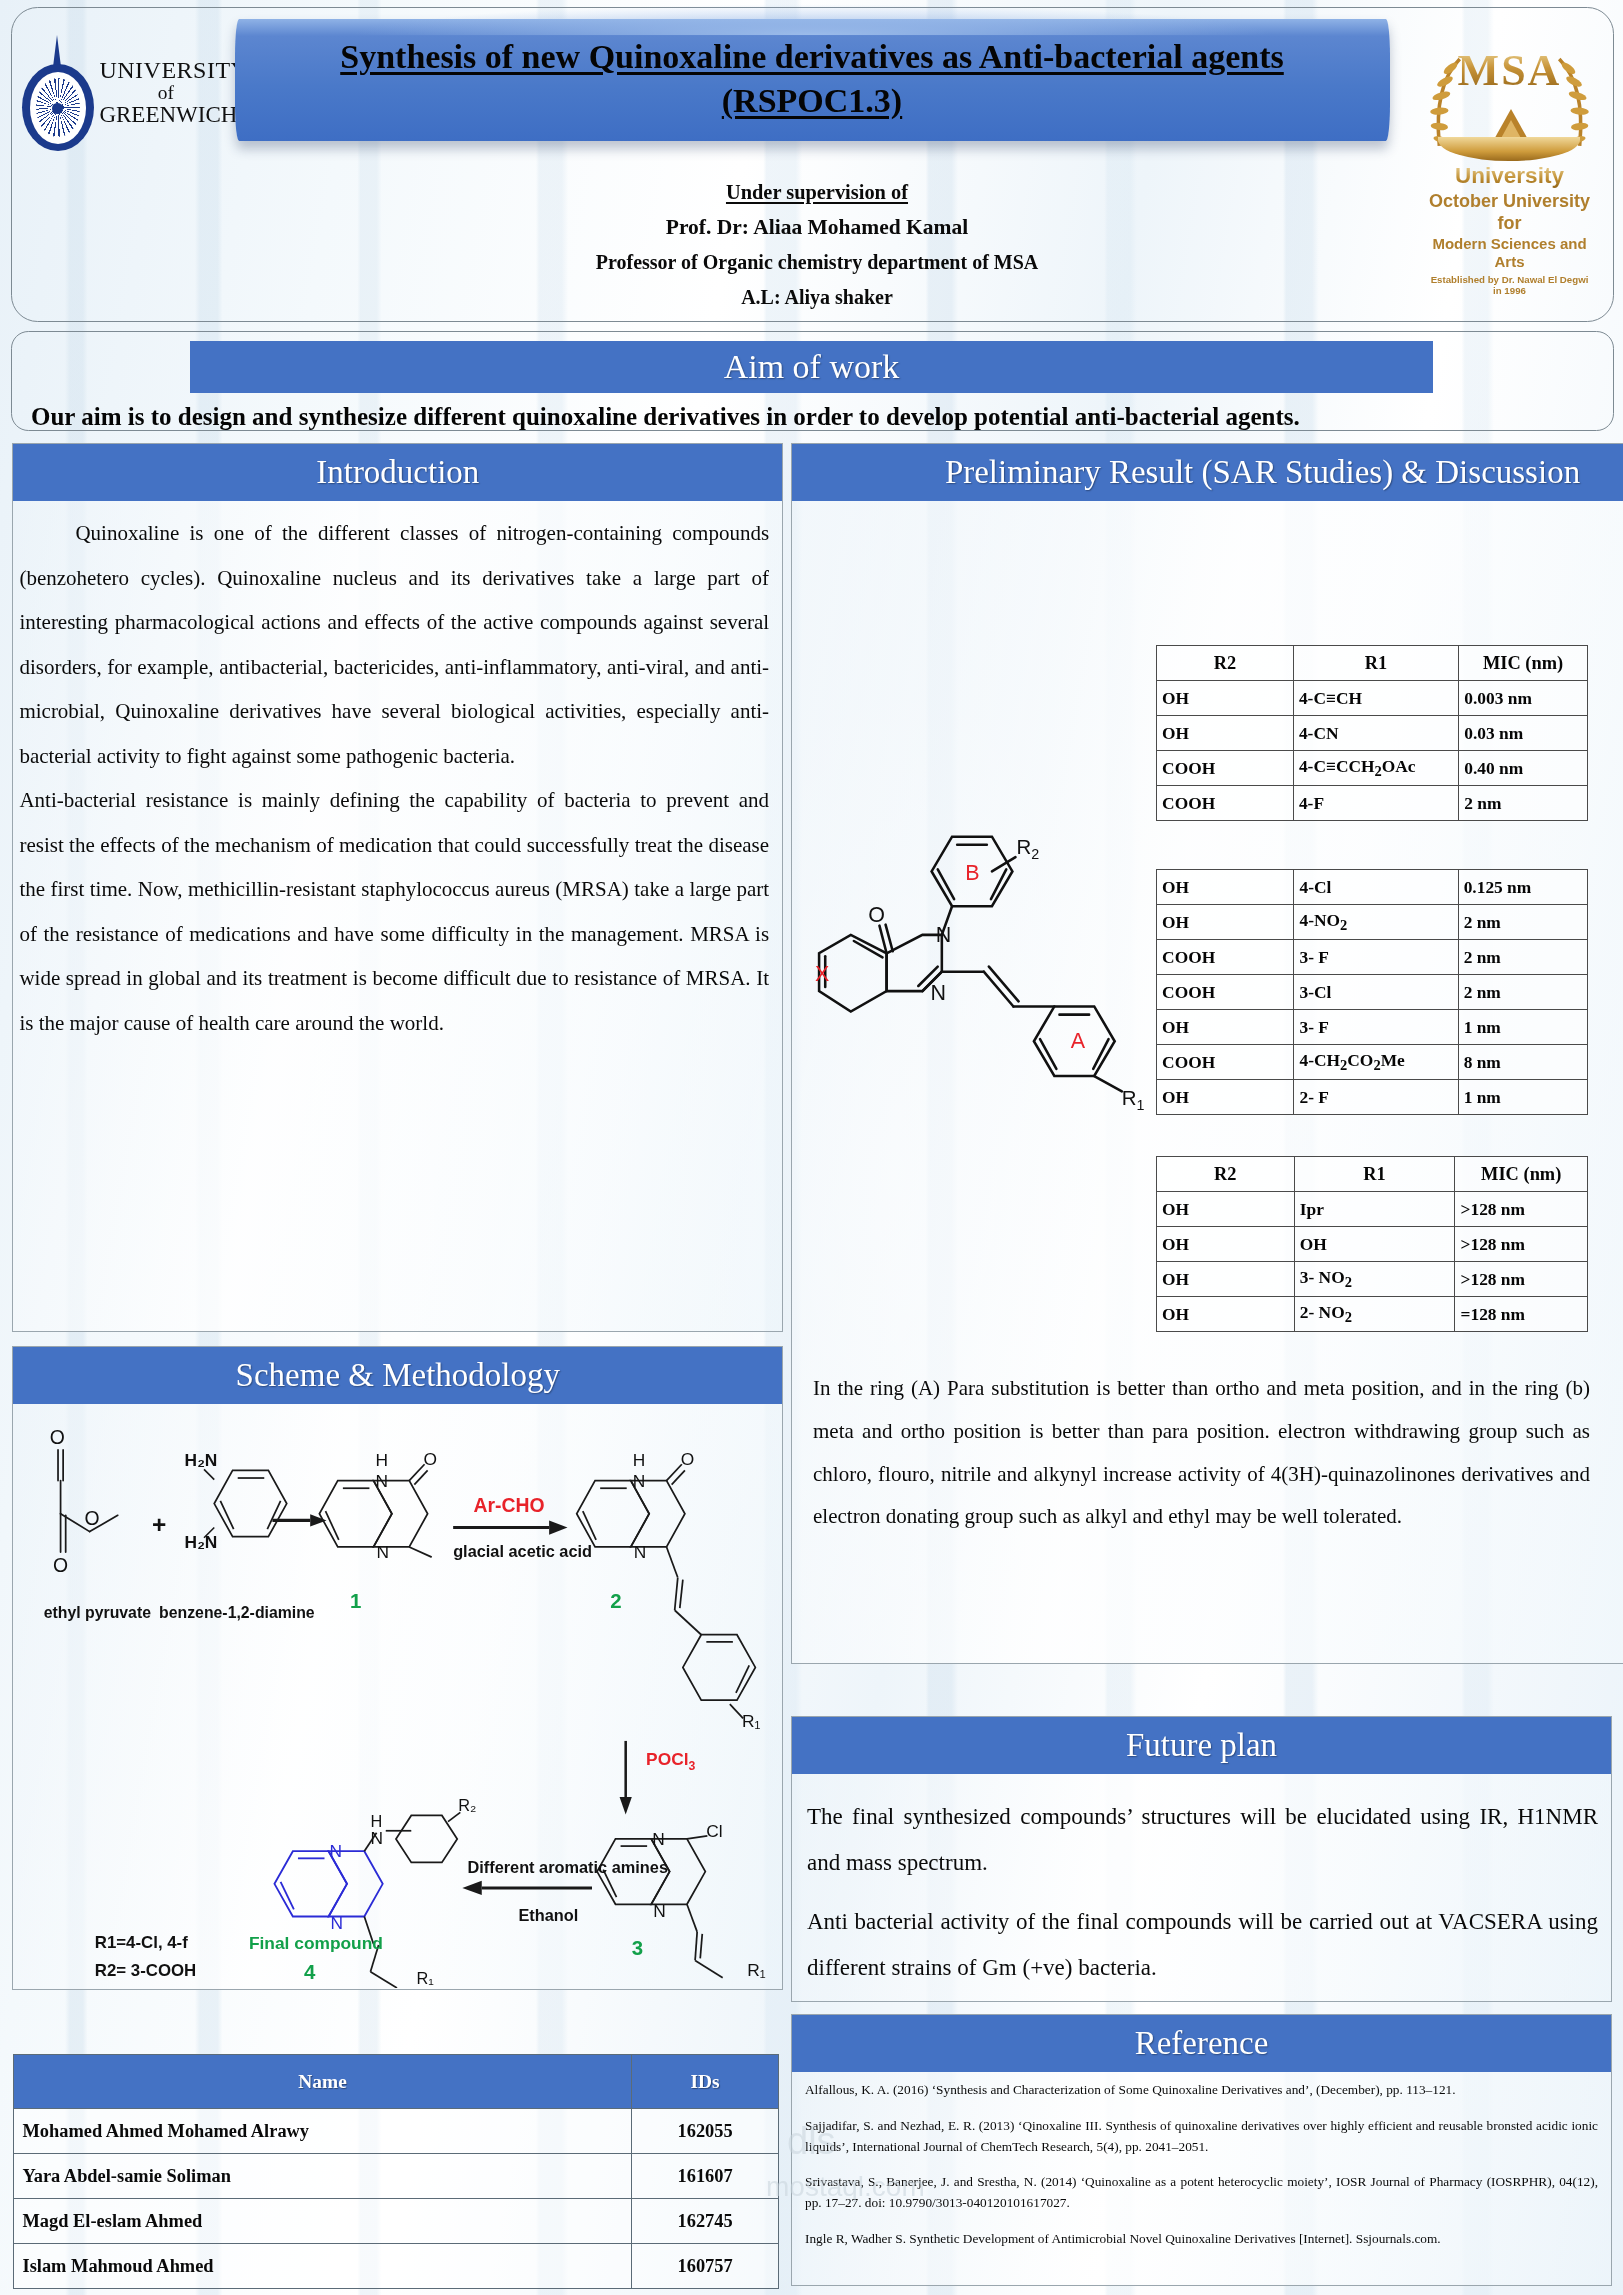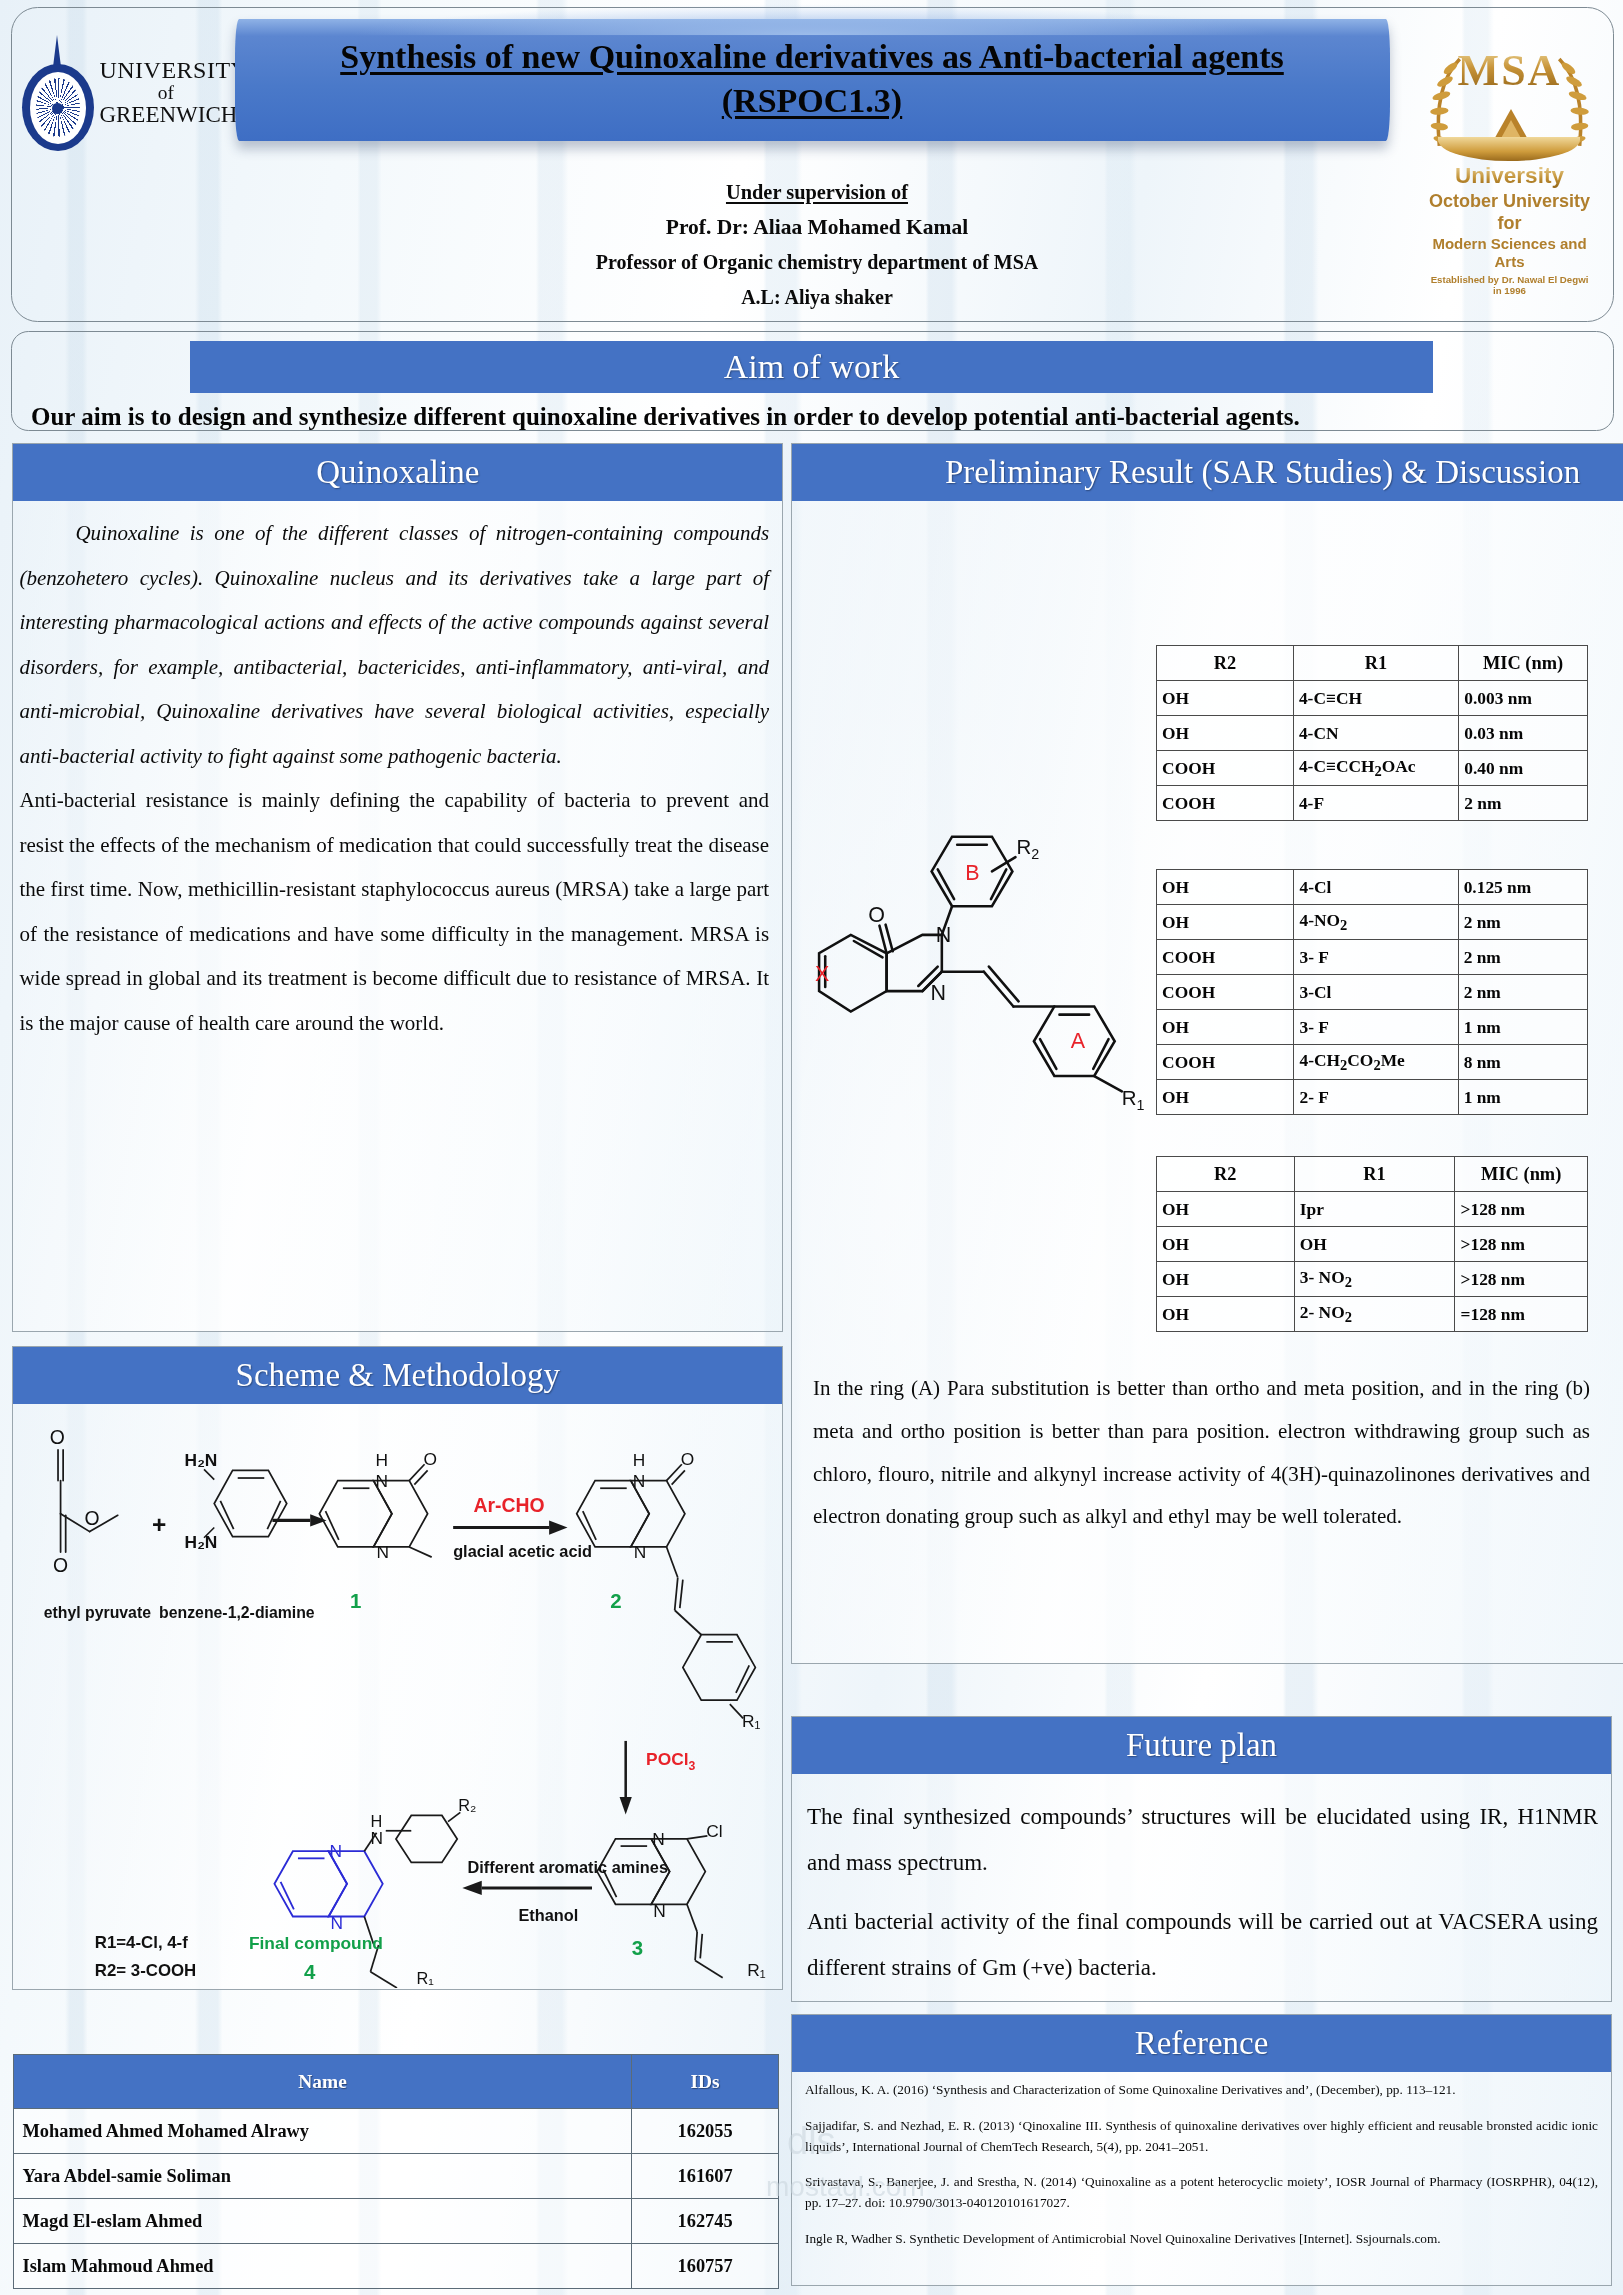--- a/index.html
+++ b/index.html
@@ -129,21 +129,21 @@
   
   .panel{position:absolute;border:1px solid #9aa6ae;box-sizing:border-box;
     background:linear-gradient(100deg,rgba(235,243,249,.55),rgba(255,255,255,.82) 40%,rgba(238,246,251,.6));}
   .panel-head{height:57px;line-height:57px;font-size:33px;}
 
   #intro-panel{left:12.3px;top:443px;width:771px;height:889px;}
   #intro-body{position:absolute;left:14.3px;top:511px;width:766px;
     font-family:"Liberation Serif",serif;font-size:21px;color:#0a0a0a;
     text-align:justify;line-height:2.12;padding:0 11.2px 0 5.1px;box-sizing:border-box;}
   #intro-body p{margin:0 0 0 0;}
-  #intro-body p.first{text-indent:56px;font-style:italic;}
+  #intro-body p.first{text-indent:56px;}
 
   #scheme-panel{left:12.3px;top:1346px;width:771px;height:644px;}
   #scheme-body{position:absolute;left:13.3px;top:1404px;width:769px;height:584px;}
 
   #sar-panel{left:791px;top:443px;width:943px;height:1221px;}
   #sar-intro{position:absolute;left:817px;top:526px;width:766px;
     font-family:"Liberation Serif",serif;font-size:23.5px;color:#0a0a0a;
     text-align:justify;line-height:1.48;}
   #sar-concl{position:absolute;left:813px;top:1367px;width:777px;
     font-family:"Liberation Serif",serif;font-size:21px;color:#0a0a0a;
@@ -256,21 +256,21 @@
       <div class="a">October University for</div>
       <div class="b">Modern Sciences and Arts</div>
       <div class="c">Established by Dr. Nawal El Degwi in 1996</div>
     </div>
   </div>
 
   <div class="bar aim-bar">Aim of work</div>
   <div class="aim-text">Our aim is to design and synthesize different quinoxaline derivatives in order to develop potential anti-bacterial agents.</div>
 
   <div class="panel" id="intro-panel">
-    <div class="bar panel-head">Quinoxaline</div>
+    <div class="bar panel-head">Introduction</div>
   </div>
   <div id="intro-body">
     <p class="first">Quinoxaline is one of the different classes of nitrogen-containing compounds (benzohetero cycles). Quinoxaline nucleus and its derivatives take a large part of interesting pharmacological actions and effects of the active compounds against several disorders, for example, antibacterial, bactericides, anti-inflammatory, anti-viral, and anti-microbial, Quinoxaline derivatives have several biological activities, especially anti-bacterial activity to fight against some pathogenic bacteria.</p>
     <p>Anti-bacterial resistance is mainly defining the capability of bacteria to prevent and resist the effects of the mechanism of medication that could successfully treat the disease the first time. Now, methicillin-resistant staphylococcus aureus (MRSA) take a large part of the resistance of medications and have some difficulty in the management. MRSA is wide spread in global and its treatment is become difficult due to resistance of MRSA. It is the major cause of health care around the world.</p>
   </div>
 
   <div class="panel" id="scheme-panel">
     <div class="bar panel-head">Scheme &amp; Methodology</div>
   </div>
   <div id="scheme-body">

